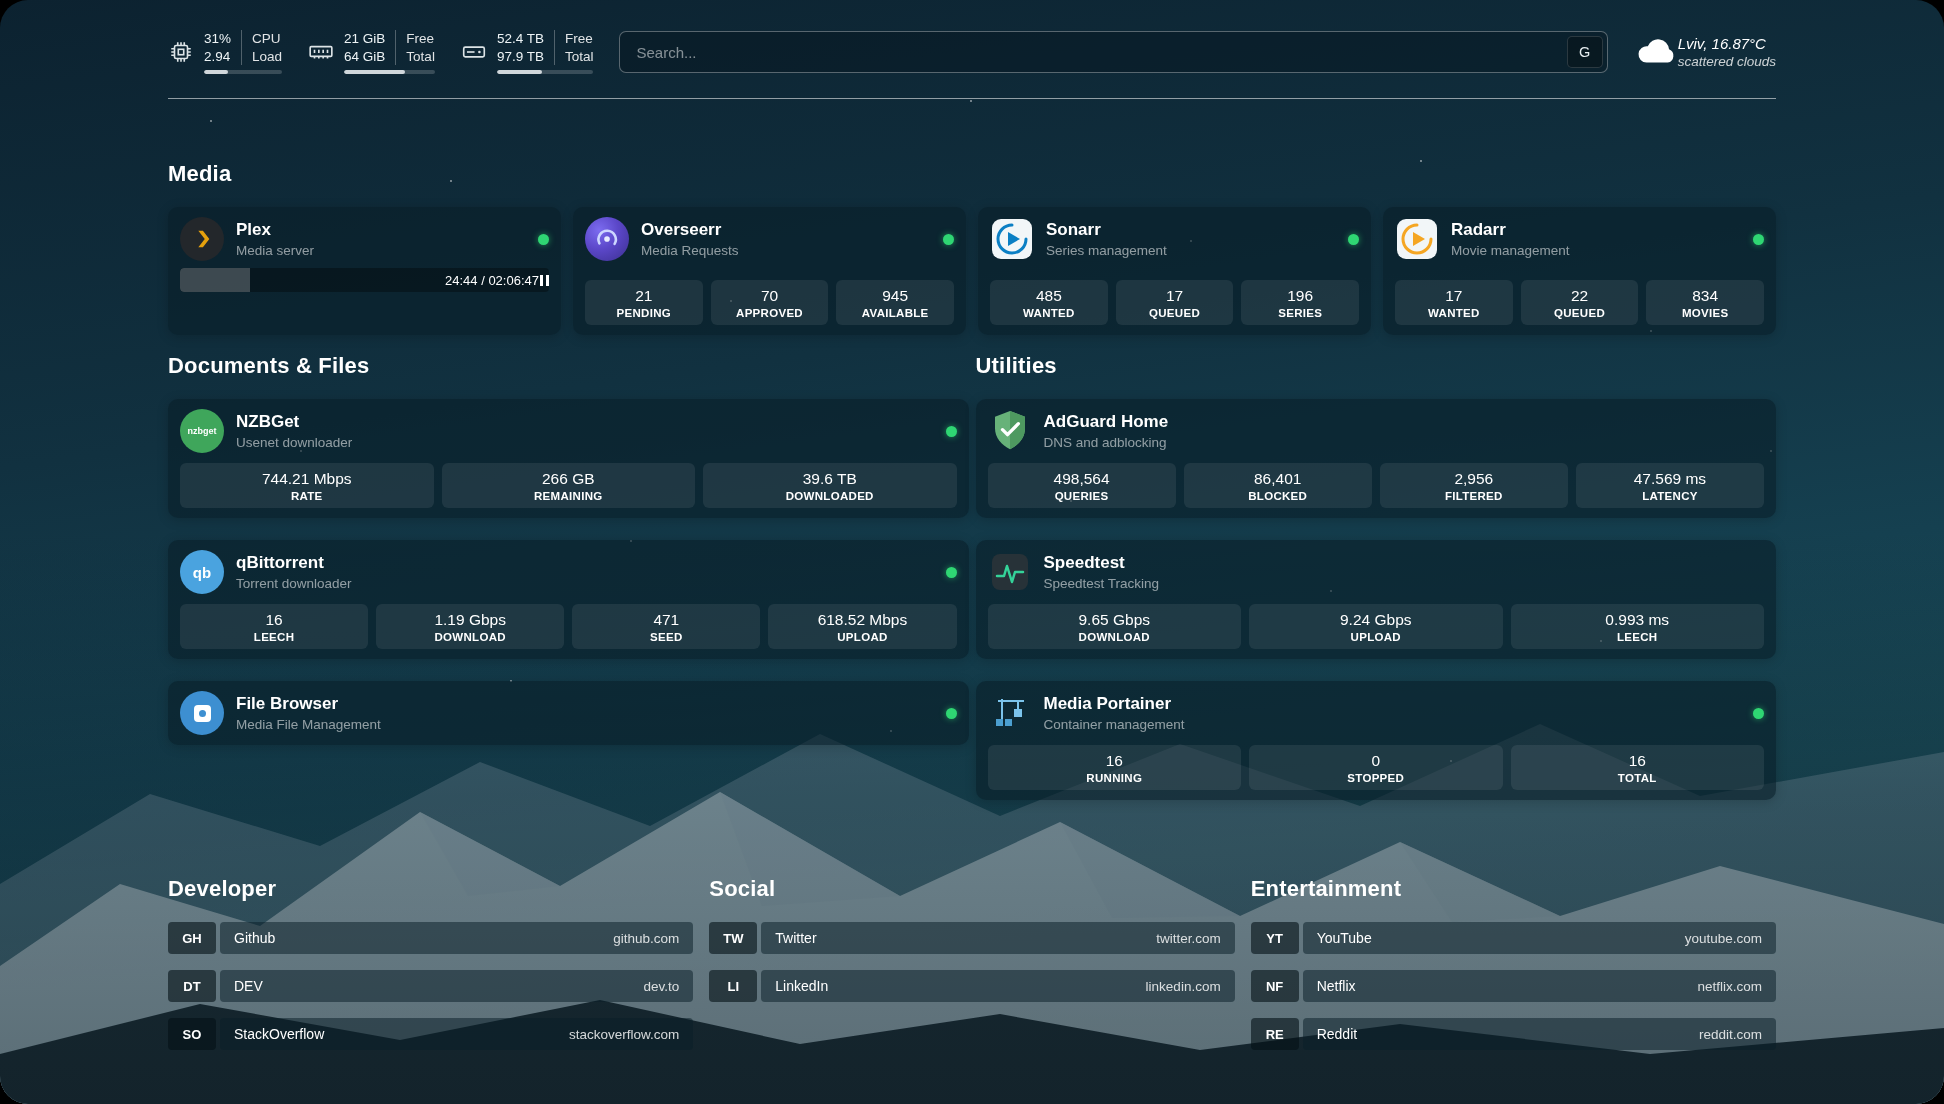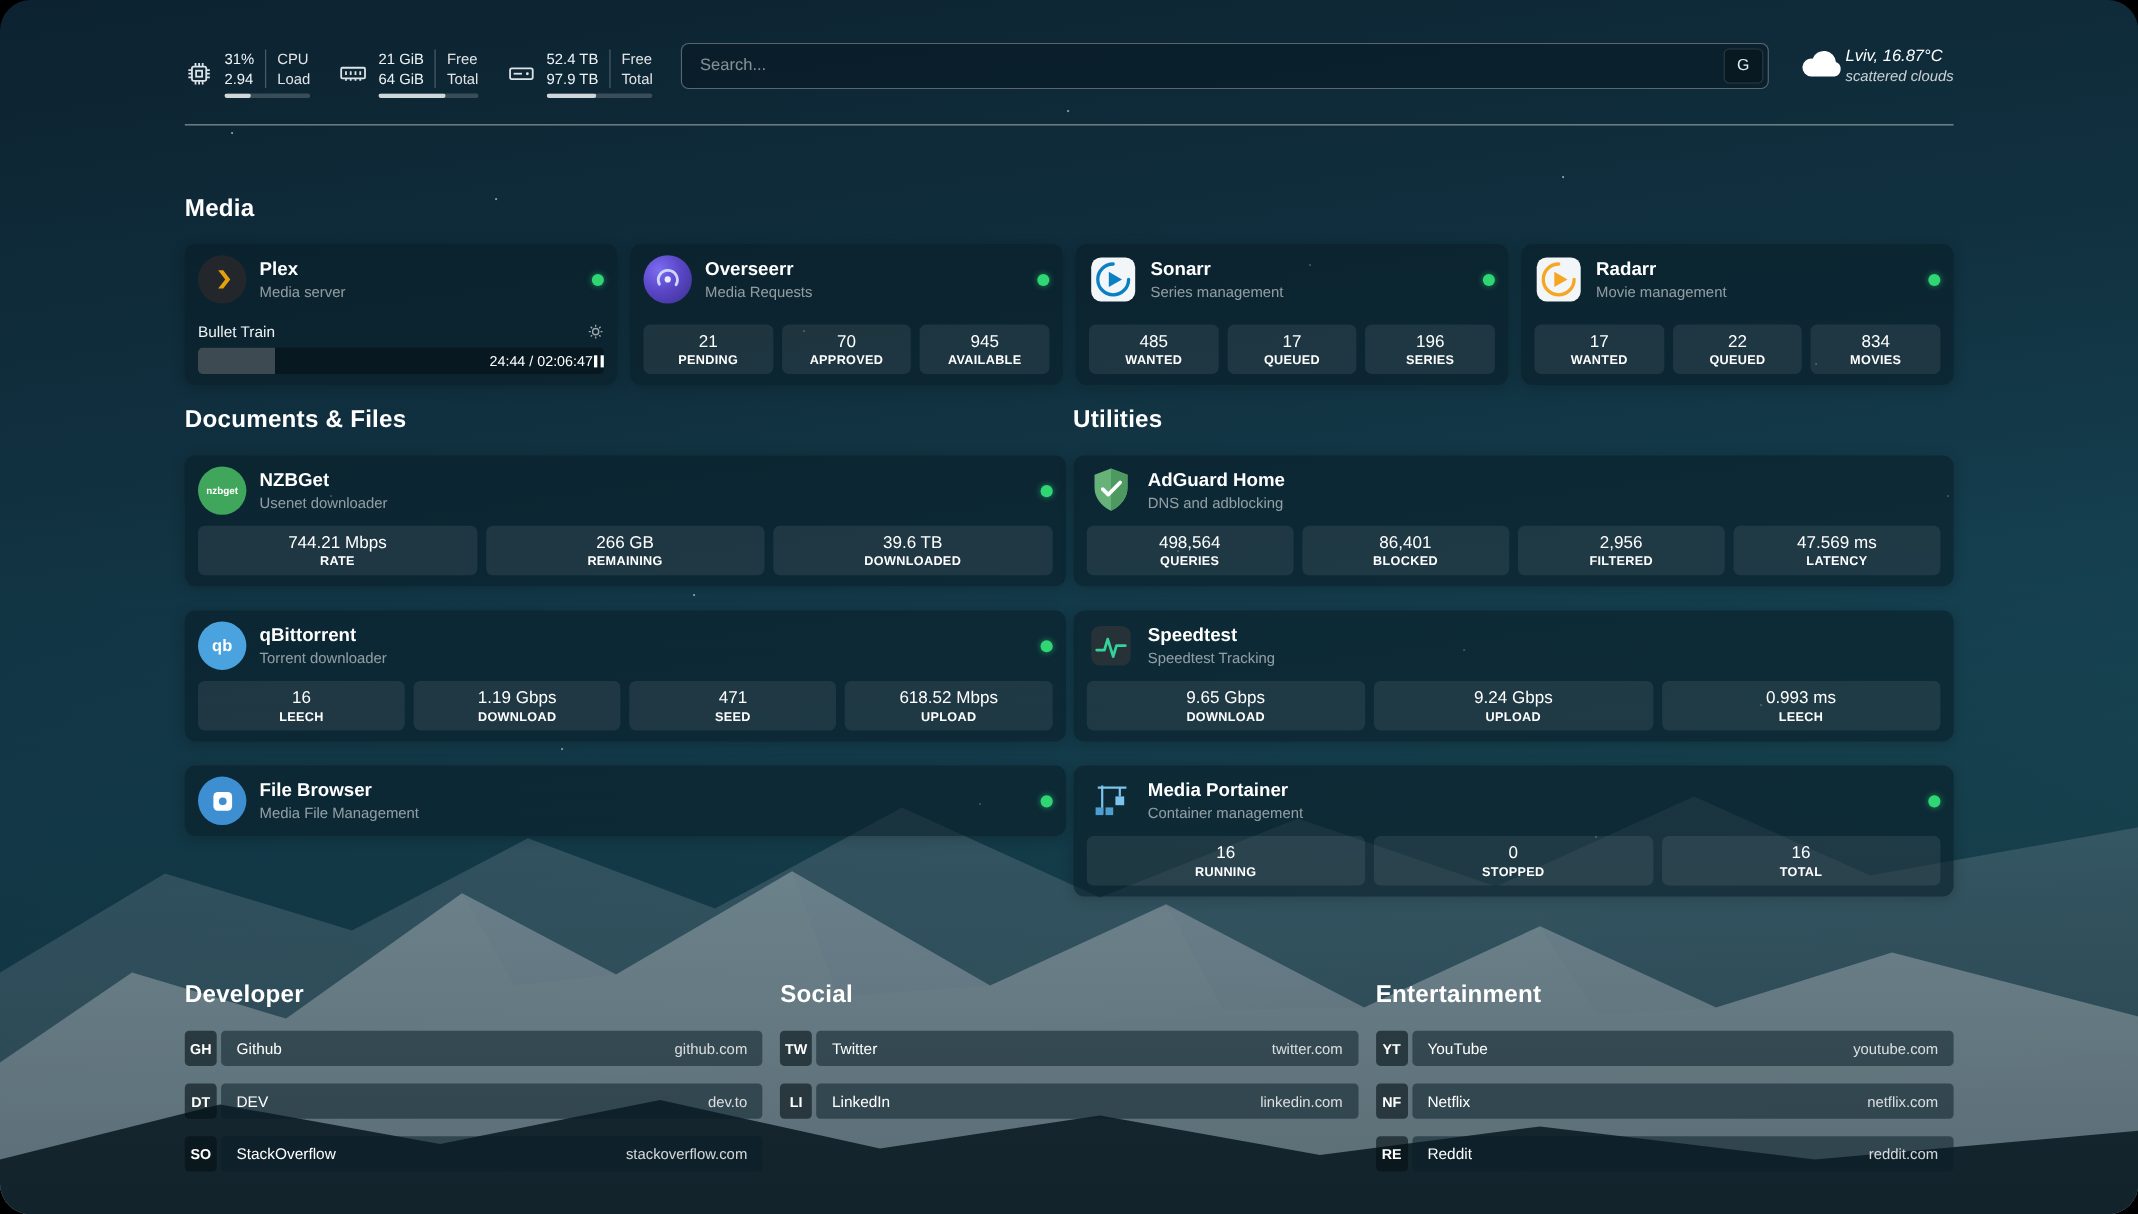--- a/index.html
+++ b/index.html
@@ -18,21 +18,21 @@
     background:linear-gradient(180deg, rgba(10,32,42,0) 48%, rgba(10,32,42,.30) 72%, rgba(6,20,28,.42) 100%); }
   .stars{ position:absolute; top:120px; left:210px; width:2px; height:2px; border-radius:50%; background:#fff; opacity:.55;
     box-shadow: 240px 60px #fff, 520px 180px #fff, 760px -20px #fff, 980px 120px #fff, 1210px 40px #fff,
       1440px 210px #fff, 90px 330px #fff, 420px 420px #fff, 860px 380px #fff, 1120px 470px #fff,
       1390px 520px #fff, 1560px 330px #fff, 300px 560px #fff, 680px 610px #fff, 1240px 640px #fff; }
 
   .content{ position:relative; z-index:2; padding:30px 168px 0; }
 
   
   .topbar{ display:flex; align-items:center; gap:26px; }
-  .widget{ display:flex; align-items:center; gap:10px;margin-top:15px; }
+  .widget{ display:flex; align-items:center; gap:10px; }
   .w-icon{ display:flex; align-items:center; opacity:.95; }
   .w-main{ display:flex; flex-direction:column; }
   .w-row{ display:flex; }
   .w-col{ display:flex; flex-direction:column; font-size:13.5px; line-height:1.3; color:#eef4f6; }
   .w-col.labs{ border-left:1px solid rgba(255,255,255,.28); margin-left:10px; padding-left:10px; color:rgba(255,255,255,.88); }
   .w-bar{ margin-top:5px; height:4px; border-radius:2px; background:rgba(255,255,255,.18); overflow:hidden; }
   .w-fill{ display:block; height:100%; background:rgba(235,240,242,.85); border-radius:2px; }
 
   .searchwrap{ flex:1; position:relative; }
   .searchwrap input{ width:100%; height:42px; background:rgba(5,20,28,.42); border:1px solid rgba(255,255,255,.32);
@@ -77,21 +77,21 @@
   .np-fill{ position:absolute; left:0; top:0; bottom:0; background:rgba(255,255,255,.22); border-radius:4px 0 0 4px; }
   .pause{ position:relative; z-index:2; margin-left:9px; width:9px; height:11px; border-left:3px solid #fff; border-right:3px solid #fff; cursor:pointer; }
   .np-time{ position:absolute; right:10px; z-index:2; font-size:13px; color:#fff; }
 
   .cols{ display:grid; grid-template-columns:1fr 1fr; gap:7px; margin-top:18px; }
   .col .card{ margin-bottom:22px; }
 
   
   .bookmarks{ display:grid; grid-template-columns:repeat(3,1fr); gap:16px; margin-top:54px; }
   .bm{ display:flex; gap:4px; height:32px; margin-bottom:16px; cursor:pointer; }
-  .bm-abbr{ width:29px; flex:none; background:rgba(4,16,22,.60); border-radius:4px; display:flex; align-items:center; justify-content:center; font-size:13px; font-weight:700; color:#fff; }
+  .bm-abbr{ width:48px; flex:none; background:rgba(4,16,22,.60); border-radius:4px; display:flex; align-items:center; justify-content:center; font-size:13px; font-weight:700; color:#fff; }
   .bm-body{ flex:1; background:rgba(10,30,40,.52); border-radius:4px; display:flex; align-items:center; justify-content:space-between; padding:0 14px; }
   .bm-name{ font-size:14px; color:#fff; }
   .bm-url{ font-size:13.5px; color:rgba(255,255,255,.82); }
 
   
   .ic-circle{ width:44px; height:44px; border-radius:50%; display:flex; align-items:center; justify-content:center; }
   .ic-plex{ background:#23272b; }
   .ic-overseerr{ background:radial-gradient(circle at 32% 30%, #7c6cf0 0%, #5b47c8 45%, #3b2f8f 100%); }
   .ic-nzbget{ background:#3fa65b; }
   .ic-nzbget::before{ content:"nzbget"; font-size:9px; font-weight:700; color:#fff; }
@@ -226,29 +226,20 @@
               <svg width="22" height="22" viewBox="0 0 24 24">
                   <path d="M8 3h5l7 9-7 9H8l7-9z" fill="#e5a00d"></path>
                 </svg>
             </span>
             <div class="svc-meta">
               <span class="svc-name">Plex</span>
               <span class="svc-sub">Media server</span>
             </div>
             <span class="dot" style="background: rgb(47, 214, 115);"></span>
           </div>
-          <div class="np-row">
-            <span>Bullet Train</span>
-            <span class="gear">
-              <svg width="15" height="15" viewBox="0 0 24 24" fill="none" stroke="rgba(255,255,255,.7)" stroke-width="2">
-                <circle cx="12" cy="12" r="4.5"></circle>
-                <path d="M12 2v3M12 19v3M2 12h3M19 12h3M4.8 4.8l2.1 2.1M17.1 17.1l2.1 2.1M19.2 4.8l-2.1 2.1M6.9 17.1l-2.1 2.1"></path>
-              </svg>
-            </span>
-          </div>
           <div class="np-bar">
             <span class="np-fill" style="width: 19%;"></span>
             <span class="pause"></span>
             <span class="np-time">24:44 / 02:06:47</span>
           </div>
         </div>
 
         <div class="card">
           <div class="svc-head">
             <span class="svc-icon ic-circle ic-overseerr">

